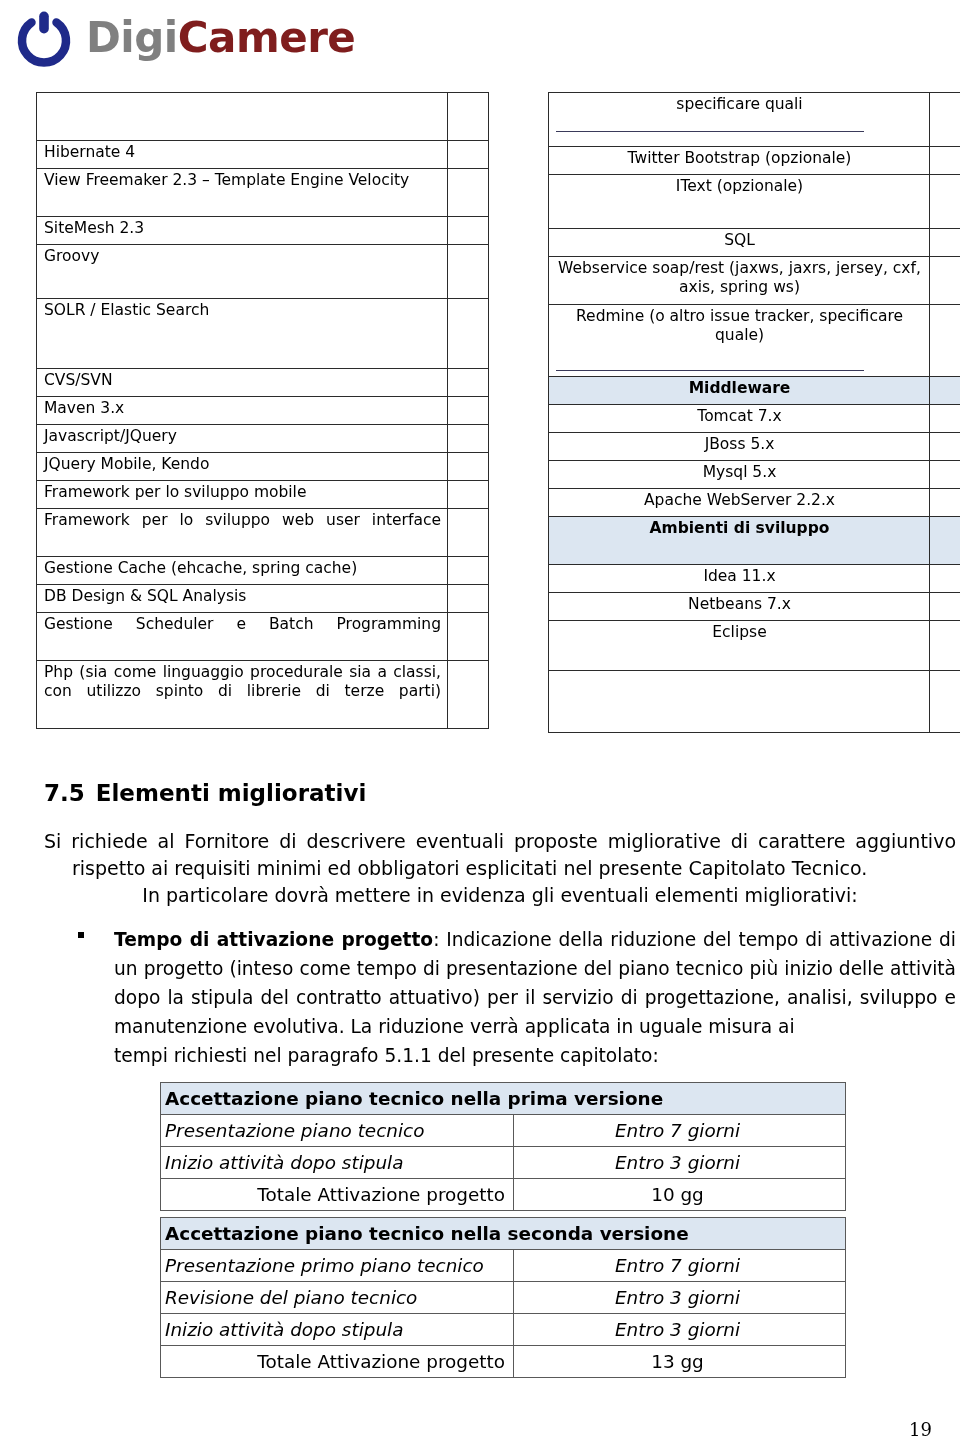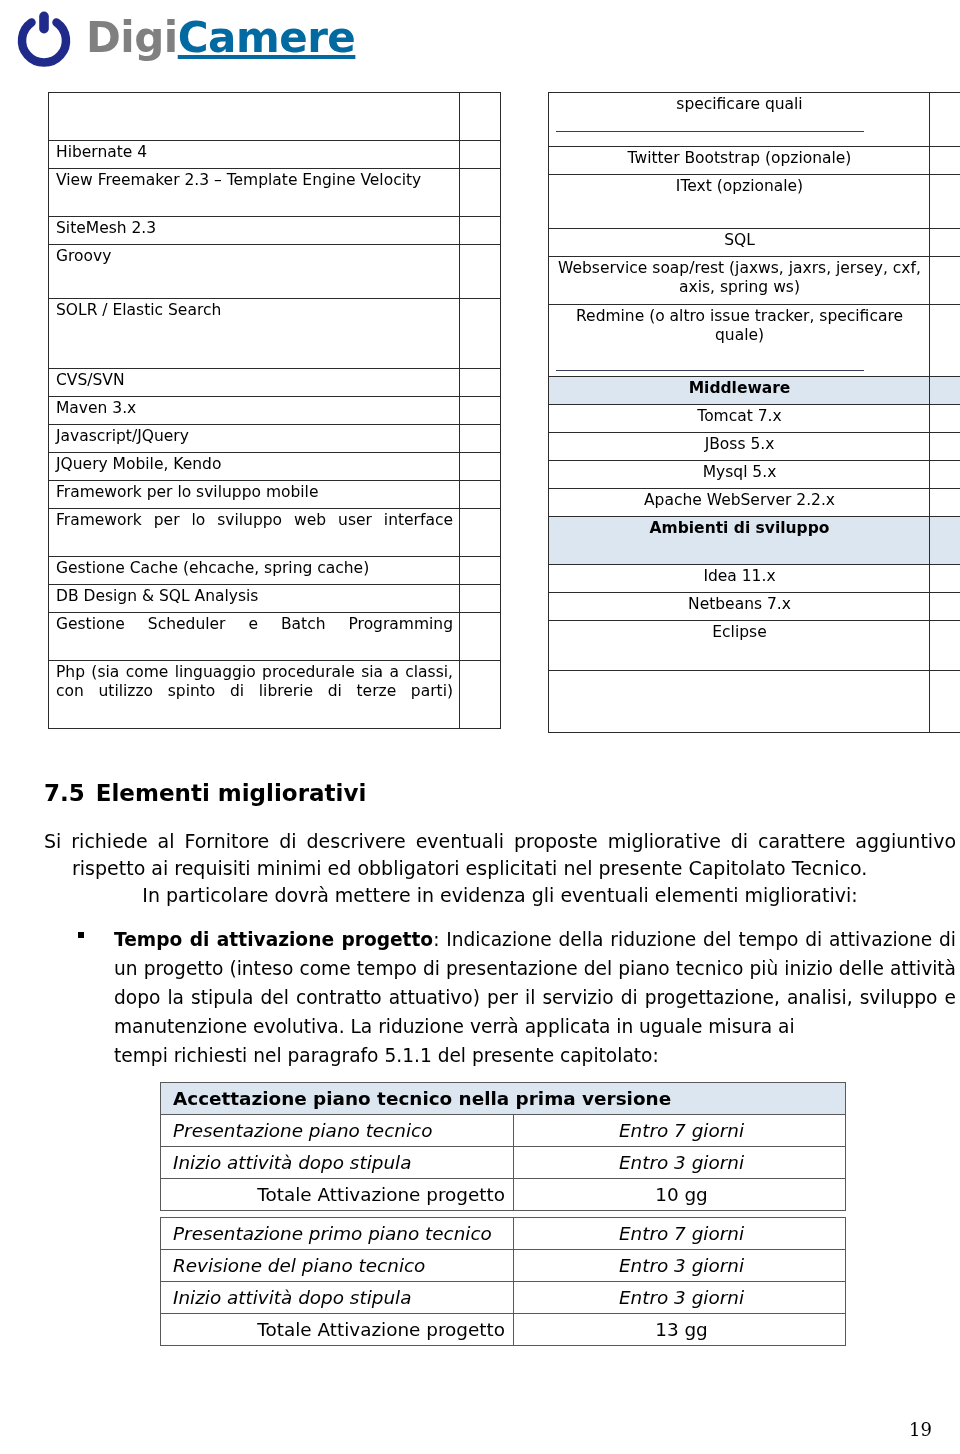--- a/index.html
+++ b/index.html
@@ -34,21 +34,21 @@
   .logo-word {
     font-family: "DejaVu Sans", sans-serif;
     font-size: 42px;
     font-weight: bold;
     letter-spacing: -0.5px;
     line-height: 1;
     margin-left: 12px;
     white-space: nowrap;
   }
   .logo-digi { color: #808080; }
-  .logo-camere { color: #0369a1; text-decoration: underline; }
+  .logo-camere { color: #7f1d1d; }
 
   
   .top-tables {
     position: absolute;
     left: 0;
     top: 92px;
     width: 960px;
     height: 640px;
   }
 
@@ -77,21 +77,20 @@
     height: 9px;
     margin-top: 8px;
   }
 
   
   #left-table {
     position: absolute;
     left: 36px;
     top: 0px;
     width: 452px;
-    margin-left: 12px;
   }
   #left-table col.c1 { width: 411px; }
   #left-table col.c2 { width: 41px; }
 
   
   #right-table {
     position: absolute;
     left: 548px;
     top: 0px;
     width: 422px;
@@ -153,21 +152,21 @@
 
   
   table.btable {
     position: absolute;
     border-collapse: collapse;
     table-layout: fixed;
     font-size: 18.4px;
   }
   table.btable td {
     border: 1.4px solid #595959;
-    padding: 2px 8px 3px 12px;
+    padding: 2px 8px 3px 4px;
     background: #ffffff;
     height: 26px;
   }
   table.btable col.bc1 { width: 353px; }
   table.btable col.bc2 { width: 332px; }
   table.btable td.bhdr {
     background: #dce6f1;
     font-weight: bold;
     font-style: normal;
     text-align: left;
@@ -403,20 +402,23 @@
   </tbody>
 </table>
 
 <table class="btable" id="btable-2">
   <colgroup>
       <col class="bc1">
       <col class="bc2">
     </colgroup>
   <tbody>
     <tr>
+      <td class="bhdr" colspan="2">Accettazione piano tecnico nella seconda versione</td>
+    </tr>
+    <tr>
       <td class="lbl">Presentazione primo piano tecnico</td>
       <td class="val">Entro 7 giorni</td>
     </tr>
     <tr>
       <td class="lbl">Revisione del piano tecnico</td>
       <td class="val">Entro 3 giorni</td>
     </tr>
     <tr>
       <td class="lbl">Inizio attività dopo stipula</td>
       <td class="val">Entro 3 giorni</td>

